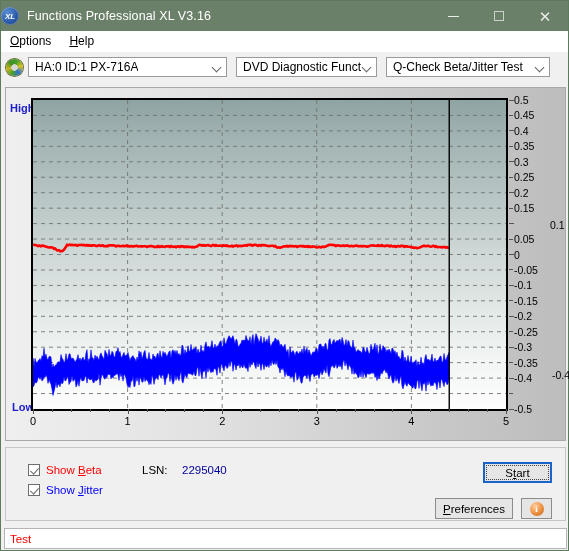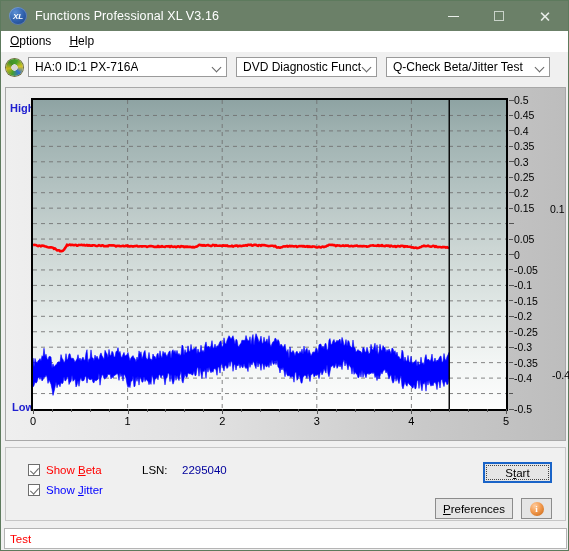--- a/index.html
+++ b/index.html
@@ -16,21 +16,21 @@
   }
 
   
   .titlebar{
     height:30px;background:#6b8068;display:flex;align-items:center;
     position:relative;
   }
   .app-icon{
     width:18px;height:18px;border-radius:50%;
     background:radial-gradient(circle at 35% 30%, #5b8fd4 0%, #2c5ca8 55%, #1c3f7a 100%);
-    margin-left:8px;margin-right:8px;flex:none;
+    margin-left:0;margin-right:8px;flex:none;
     display:flex;align-items:center;justify-content:center;
     font-size:8px;font-weight:bold;color:#fff;font-style:italic;
     box-shadow:0 0 0 1px rgba(255,255,255,.25) inset;
   }
   .title-text{
     color:#ffffff;font-size:12.5px;letter-spacing:.1px;
   }
   .winbtns{position:absolute;right:0;top:0;height:30px;display:flex;}
   .winbtn{
     width:46px;height:30px;display:flex;align-items:center;justify-content:center;
@@ -256,21 +256,21 @@
       <div class="ytick" style="top: 58.35px;">0.35</div>
       <div class="tickmark" style="left: 503px; top: 57.85px; width: 4px; height: 1px;"></div>
       <div class="ytick" style="top: 73.8px;">0.3</div>
       <div class="tickmark" style="left: 503px; top: 73.3px; width: 5px; height: 1px;"></div>
       <div class="ytick" style="top: 89.25px;">0.25</div>
       <div class="tickmark" style="left: 503px; top: 88.75px; width: 4px; height: 1px;"></div>
       <div class="ytick" style="top: 104.7px;">0.2</div>
       <div class="tickmark" style="left: 503px; top: 104.2px; width: 5px; height: 1px;"></div>
       <div class="ytick" style="top: 120.15px;">0.15</div>
       <div class="tickmark" style="left: 503px; top: 119.65px; width: 4px; height: 1px;"></div>
-      <div class="ytick" style="top: 121px; padding-left: 36px;">0.1</div>
+      <div class="ytick" style="top: 137px; padding-left: 36px;">0.1</div>
       <div class="tickmark" style="left: 503px; top: 135.1px; width: 5px; height: 1px;"></div>
       <div class="ytick" style="top: 151.05px;">0.05</div>
       <div class="tickmark" style="left: 503px; top: 150.55px; width: 4px; height: 1px;"></div>
       <div class="ytick" style="top: 166.5px;">0</div>
       <div class="tickmark" style="left: 503px; top: 166px; width: 5px; height: 1px;"></div>
       <div class="ytick" style="top: 181.95px;">-0.05</div>
       <div class="tickmark" style="left: 503px; top: 181.45px; width: 4px; height: 1px;"></div>
       <div class="ytick" style="top: 197.4px;">-0.1</div>
       <div class="tickmark" style="left: 503px; top: 196.9px; width: 5px; height: 1px;"></div>
       <div class="ytick" style="top: 212.85px;">-0.15</div>

